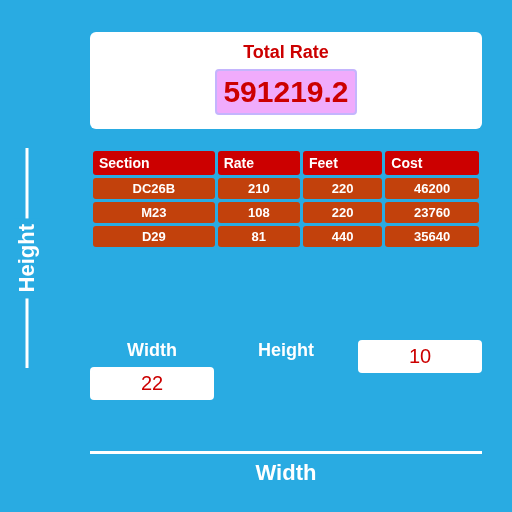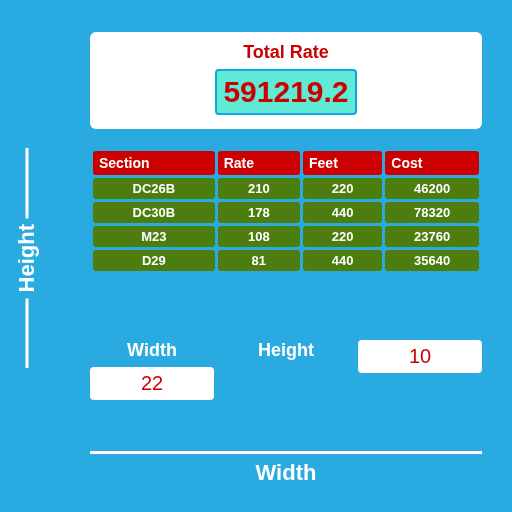--- a/index.html
+++ b/index.html
@@ -26,22 +26,22 @@
     }
 
     .total-bill-label {
       color: #cc0000;
       font-size: 18px;
       font-weight: bold;
       margin-bottom: 6px;
     }
 
     .total-bill-value-box {
-      background: #5eead4;
-      border: 2px solid #0ea5e9;
+      background: #f0abfc;
+      border: 2px solid #c4b5fd;
       border-radius: 4px;
       display: inline-block;
       padding: 4px 6px;
     }
 
     .total-bill-value {
       color: #cc0000;
       font-size: 30px;
       font-weight: bold;
     }
@@ -64,21 +64,21 @@
       background-color: #cc0000;
       color: white;
       font-size: 14px;
       font-weight: bold;
       padding: 4px 6px;
       text-align: left;
       border-radius: 3px;
     }
 
     .data-table td {
-      background-color: #4d7c0f;
+      background-color: #c2410c;
       color: white;
       font-size: 13px;
       font-weight: bold;
       padding: 3px 6px;
       text-align: center;
       border-radius: 3px;
     }
 
     
     .bottom-metrics {
@@ -193,26 +193,20 @@
       </tr>
     </thead>
     <tbody id="table-body">
     <tr>
           <td>DC26B</td>
           <td>210</td>
           <td>220</td>
           <td>46200</td>
         </tr>
         <tr>
-          <td>DC30B</td>
-          <td>178</td>
-          <td>440</td>
-          <td>78320</td>
-        </tr>
-        <tr>
           <td>M23</td>
           <td>108</td>
           <td>220</td>
           <td>23760</td>
         </tr>
         <tr>
           <td>D29</td>
           <td>81</td>
           <td>440</td>
           <td>35640</td>

